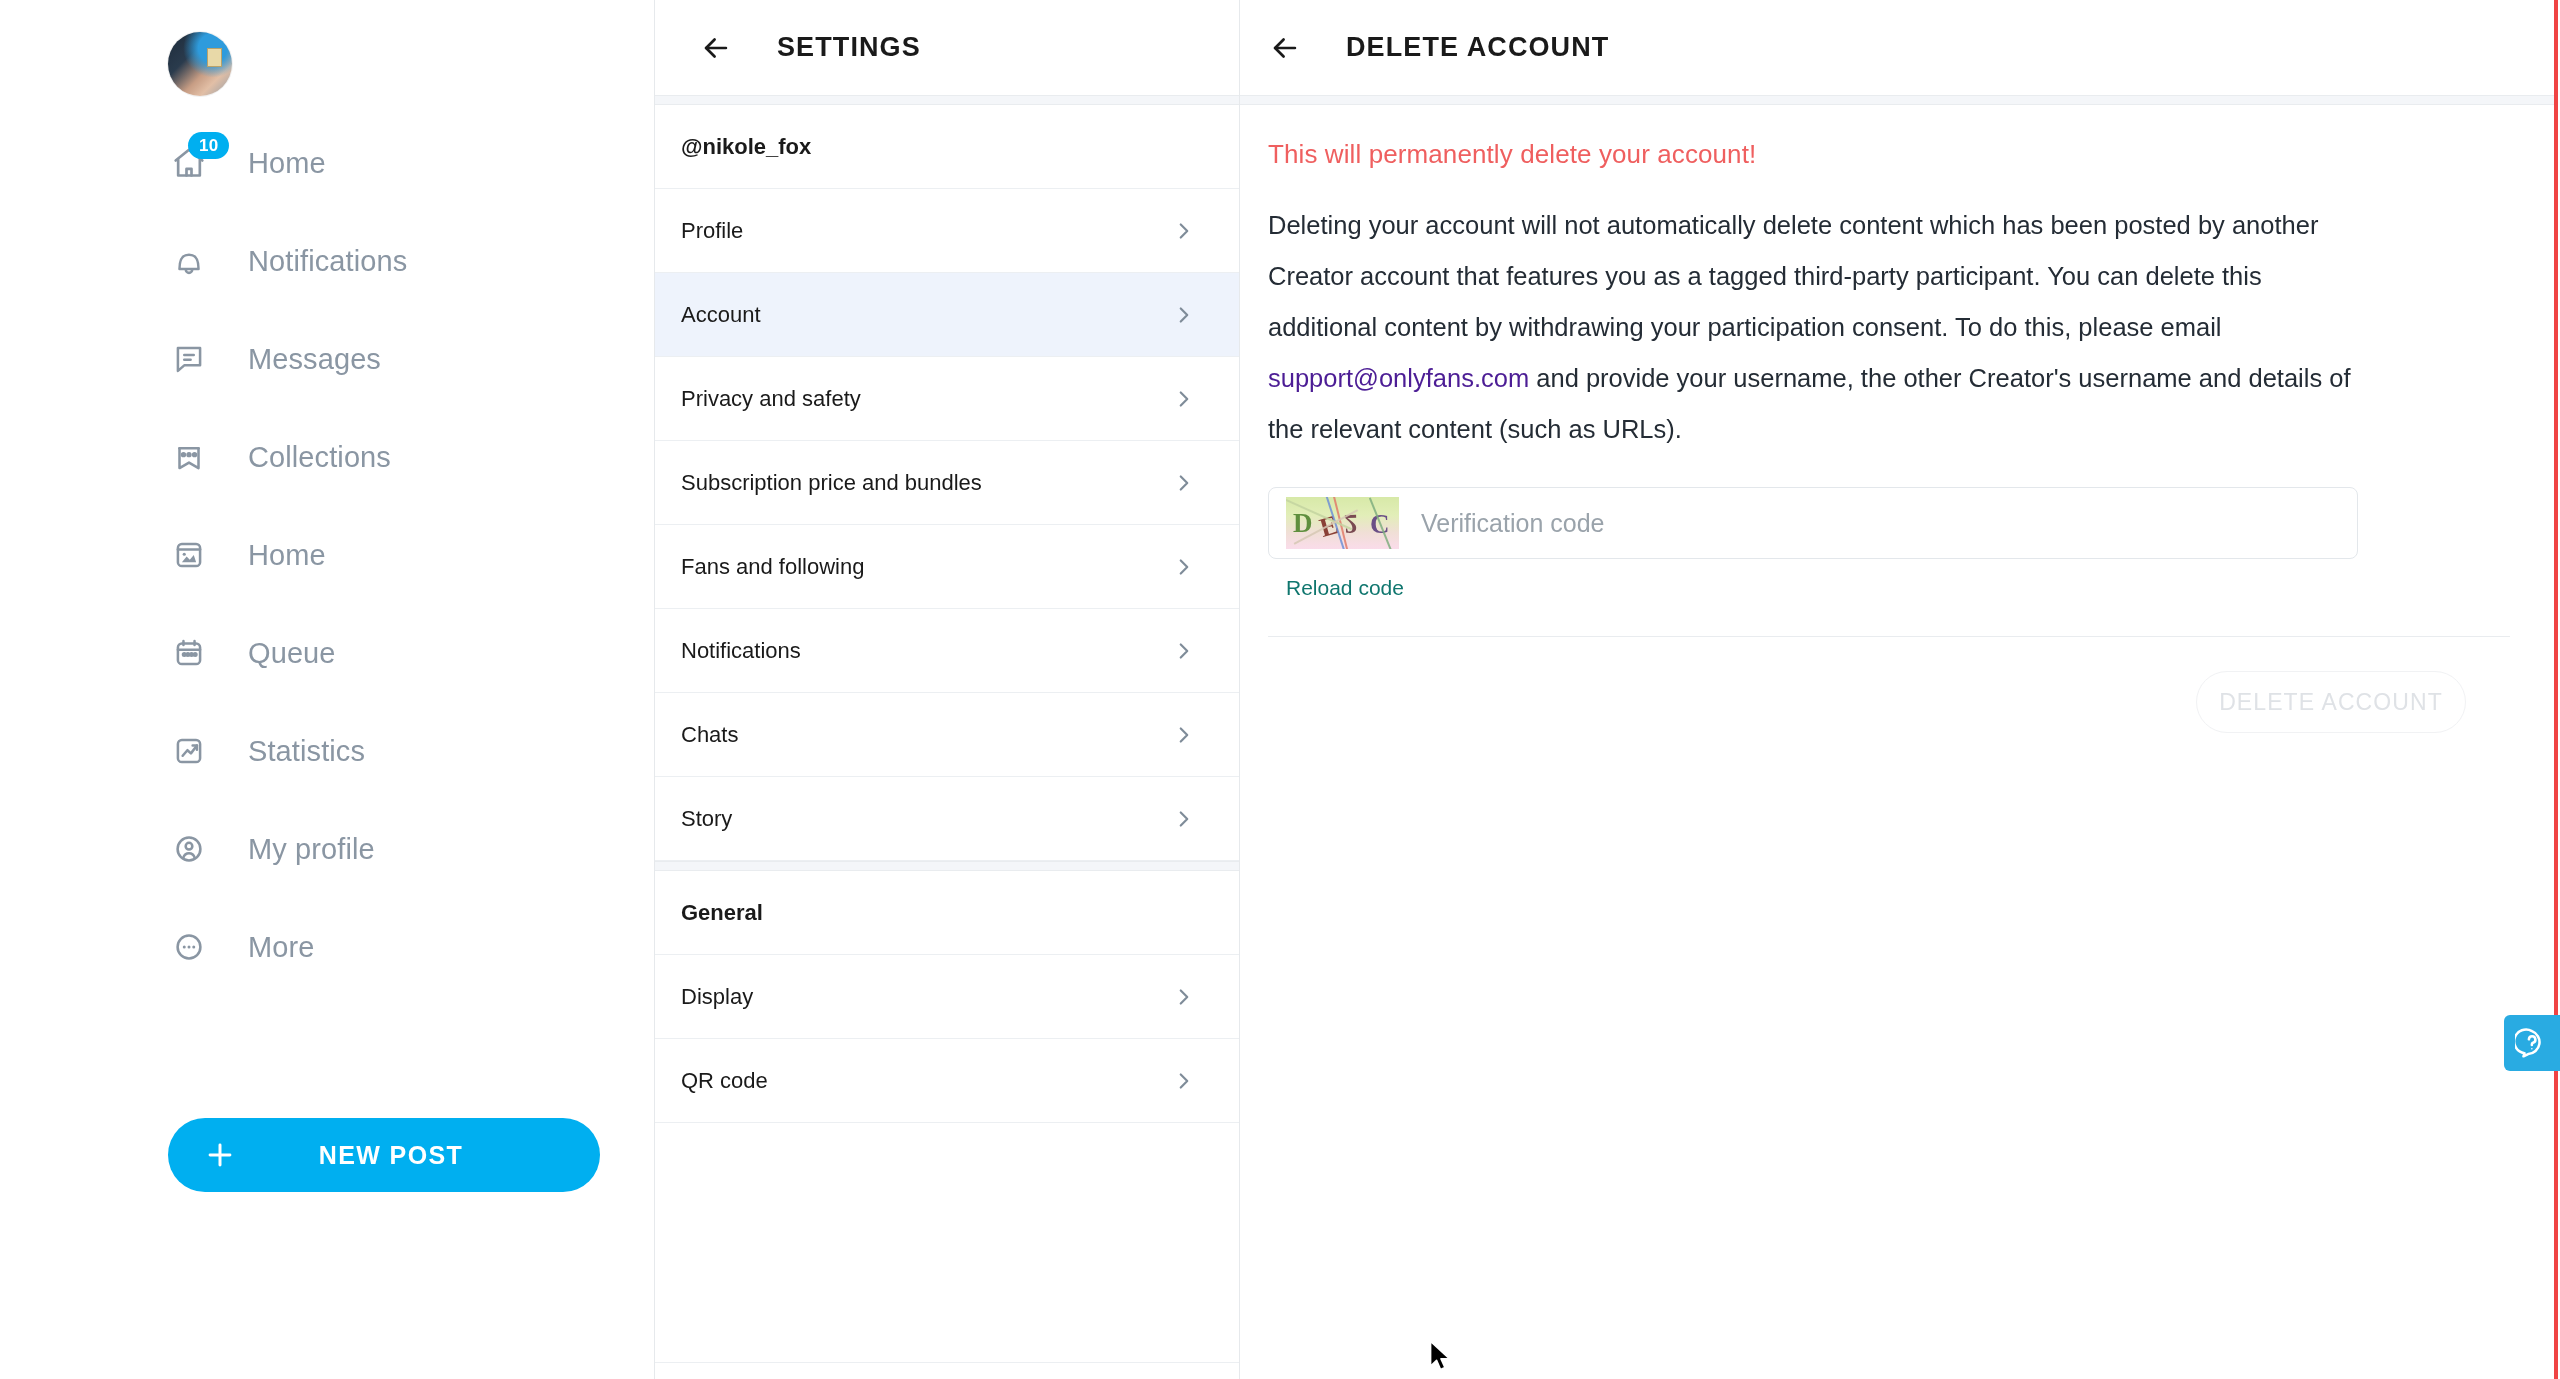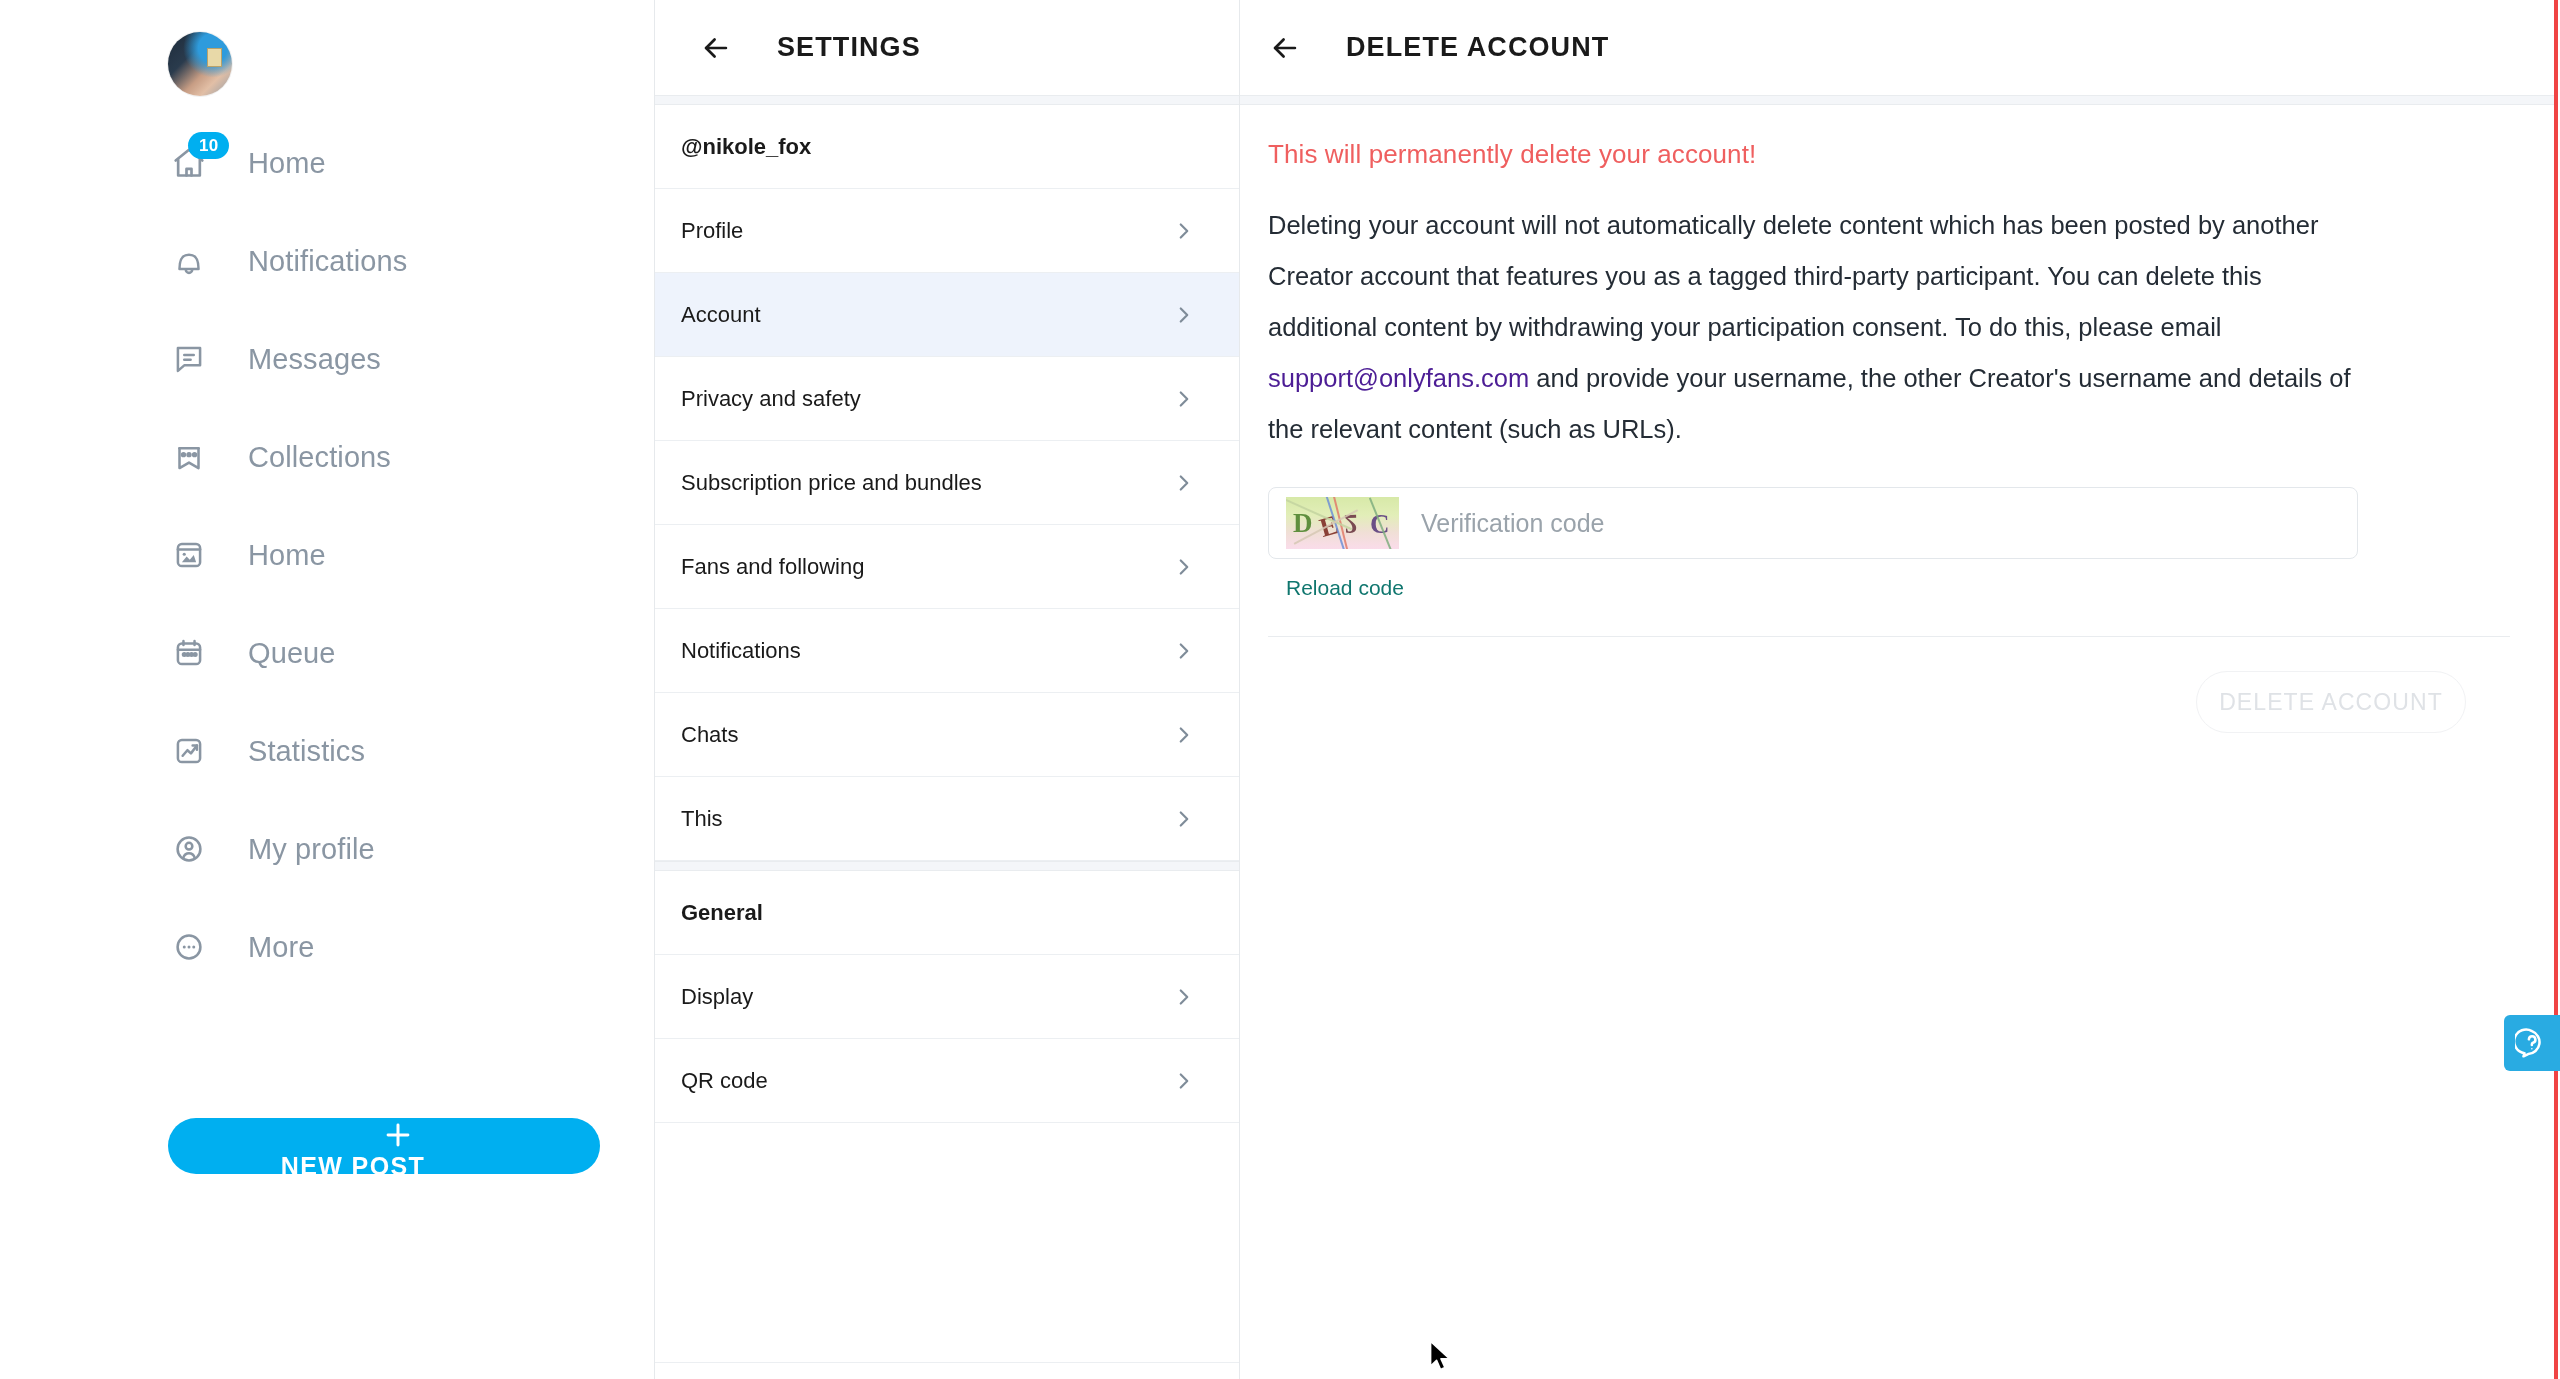--- a/index.html
+++ b/index.html
@@ -48,25 +48,24 @@
   .badge {
     position: absolute; left: 20px; top: -10px;
     min-width: 34px; height: 27px; border-radius: 14px;
     background: #00aff0; color: #fff; font-size: 17px; font-weight: 700;
     display: flex; align-items: center; justify-content: center;
     padding: 0 11px; letter-spacing: .2px;
   }
 
   .newpost {
     position: absolute; left: 168px; top: 1118px;
-    width: 432px; height: 56px; border-radius: 37px;
+    width: 432px; height: 74px; border-radius: 37px;
     background: #00aff0; border: none; cursor: pointer;
     display: flex; align-items: center;
     color: #fff;
-    flex-direction: column;
   }
   .newpost .plus {
     width: 48px; margin-left: 28px; display: flex;
     align-items: center; justify-content: center;
   }
   .newpost .np-label {
     flex: 1; text-align: center; margin-right: 62px;
     font-size: 25px; font-weight: 700; letter-spacing: 1.4px; color: #fff;
   }
 
@@ -373,21 +372,21 @@
     <div class="srow">
       <span class="slabel">Chats</span>
       <span class="chev">
         <svg width="26" height="26" viewBox="0 0 24 24" fill="none" stroke="currentColor" stroke-width="2" stroke-linecap="round" stroke-linejoin="round">
             <path d="M9 6l6 6-6 6"></path>
           </svg>
       </span>
     </div>
 
     <div class="srow">
-      <span class="slabel">This</span>
+      <span class="slabel">Story</span>
       <span class="chev">
         <svg width="26" height="26" viewBox="0 0 24 24" fill="none" stroke="currentColor" stroke-width="2" stroke-linecap="round" stroke-linejoin="round">
             <path d="M9 6l6 6-6 6"></path>
           </svg>
       </span>
     </div>
 
     <div class="sep-band"></div>
 
     <div class="srow section">

